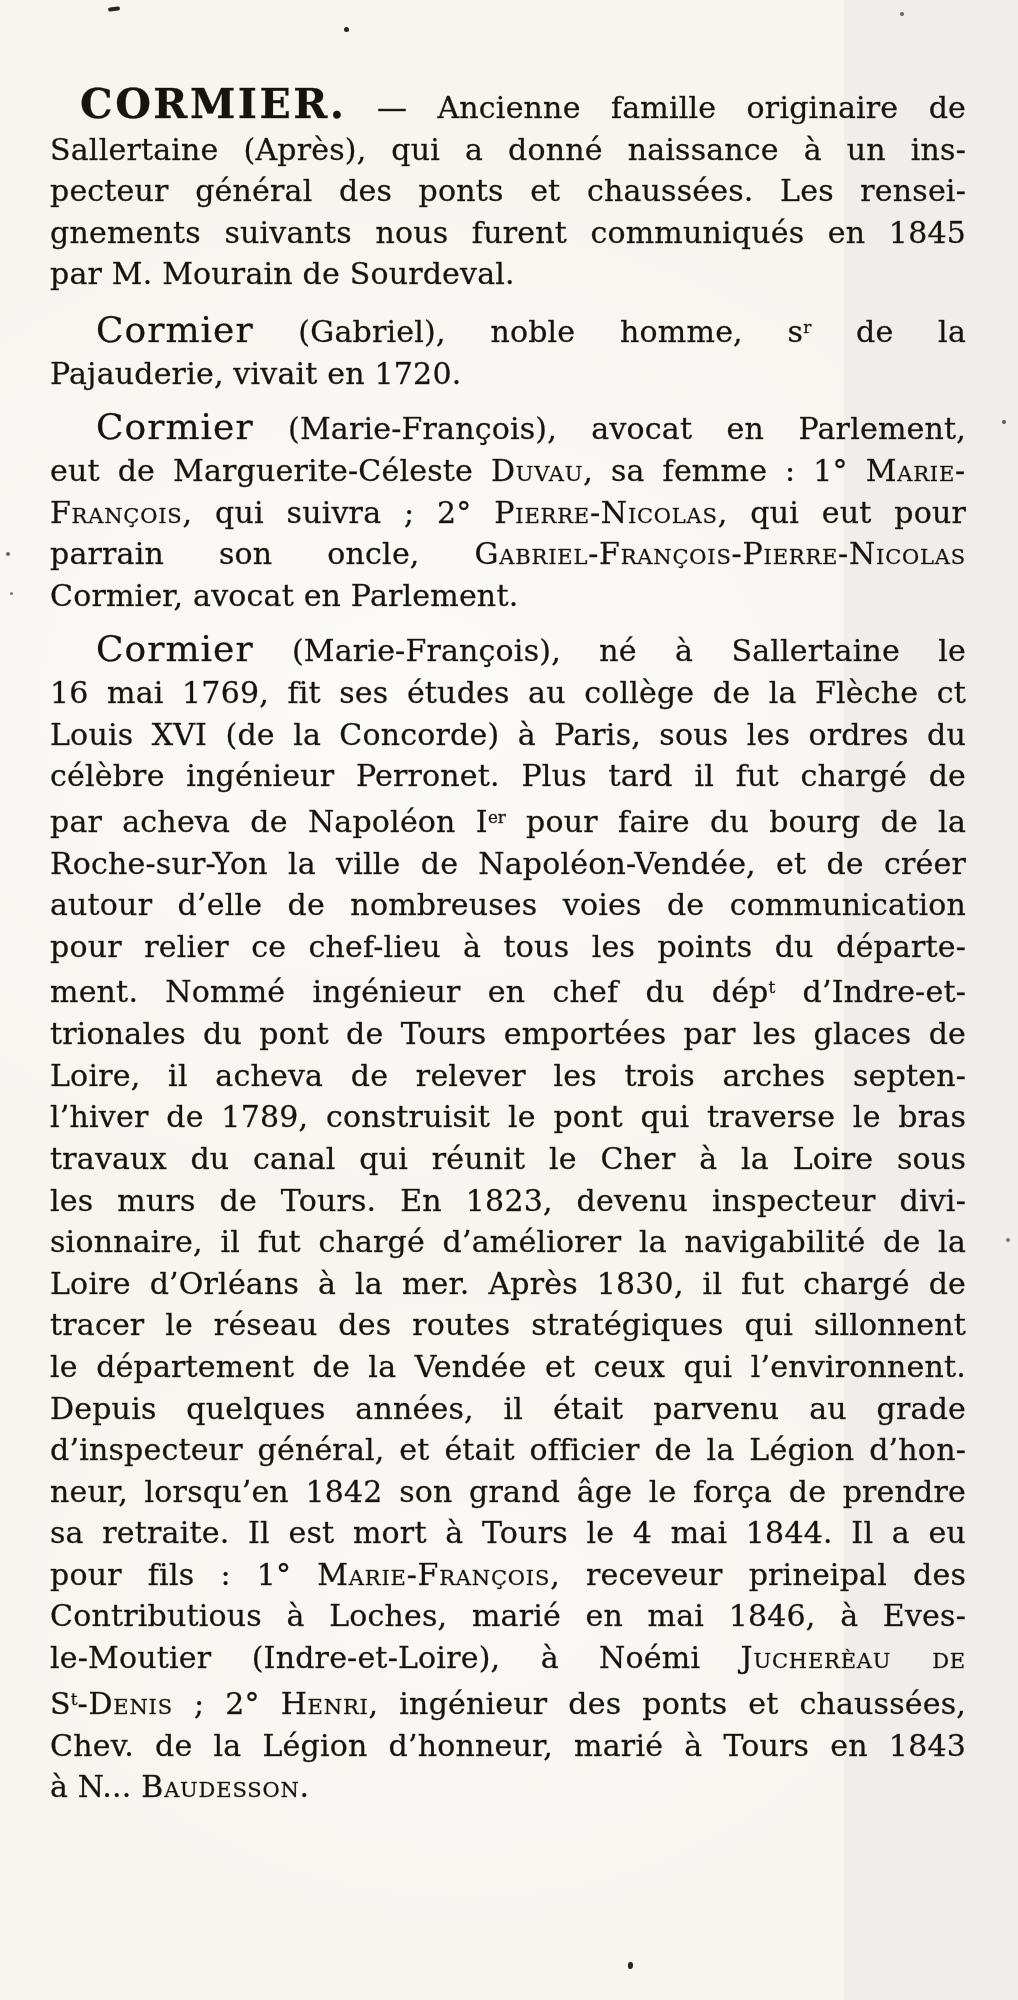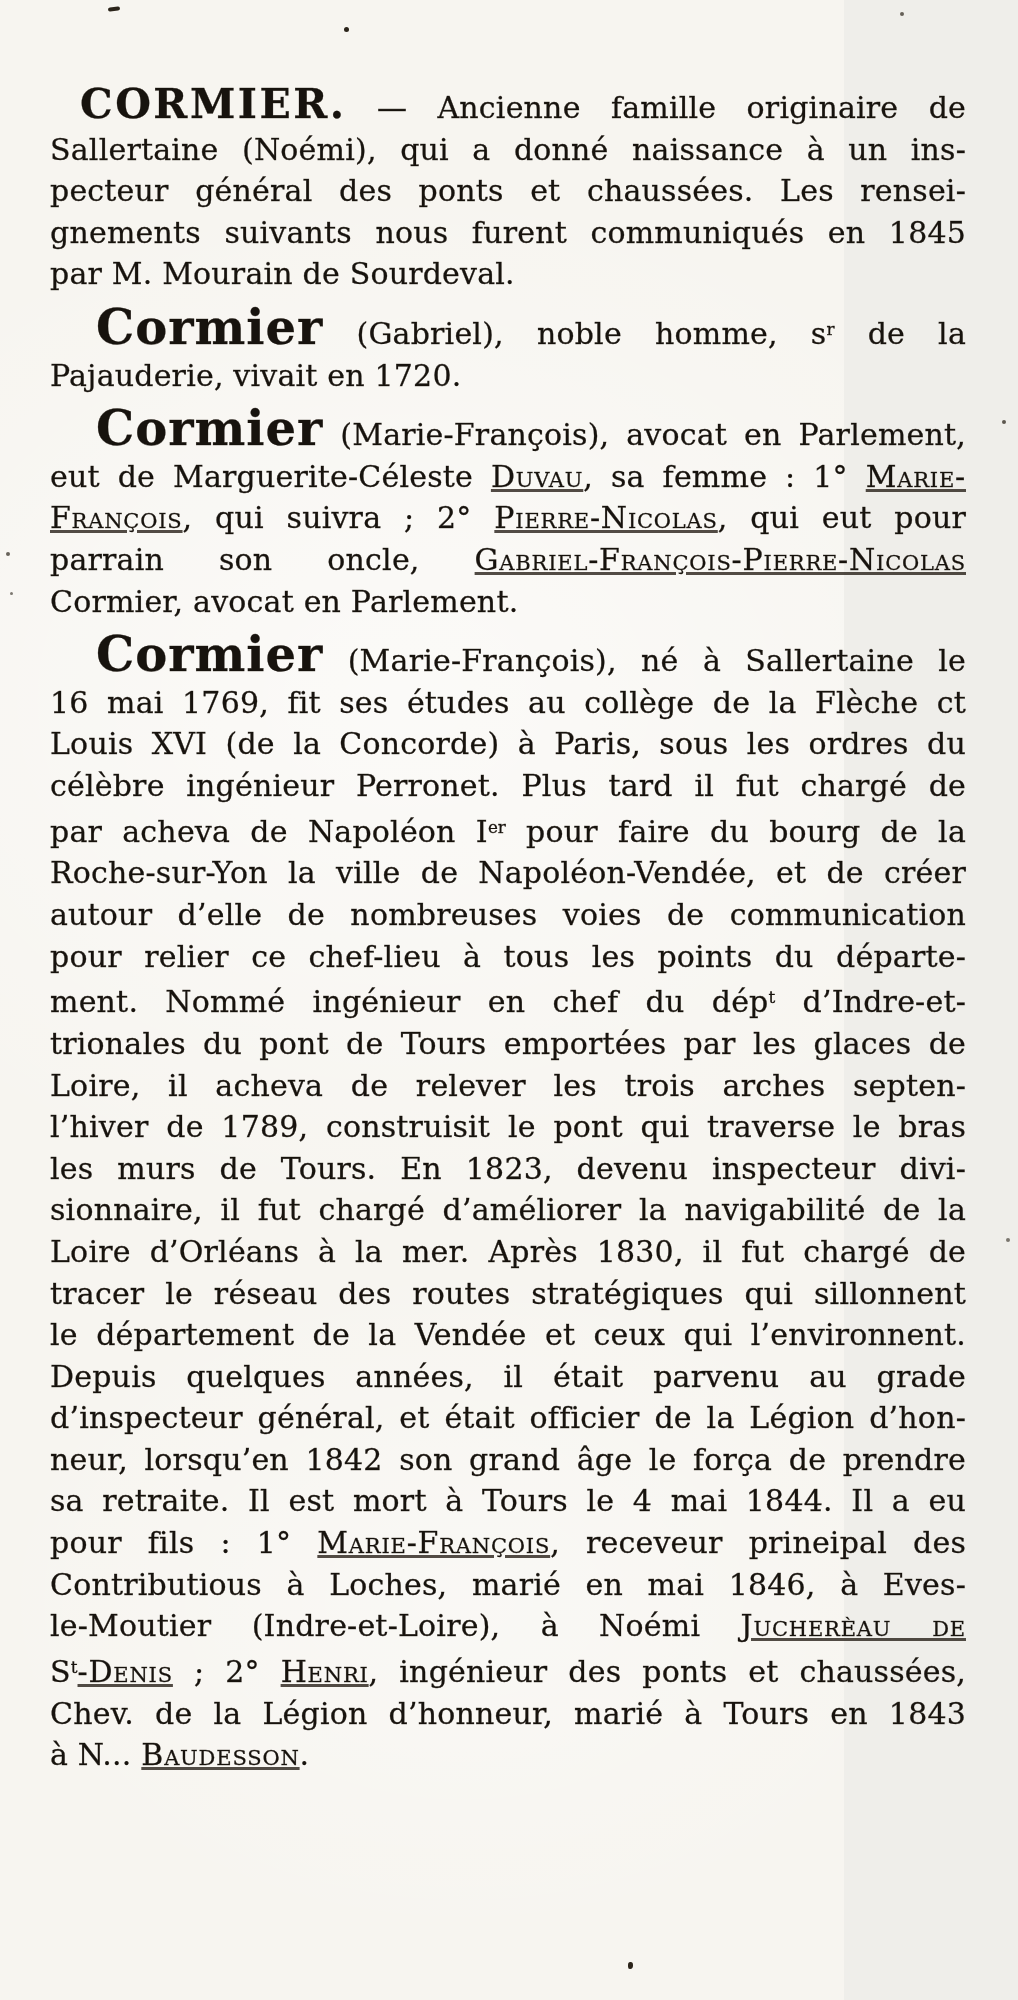--- a/index.html
+++ b/index.html
@@ -26,32 +26,32 @@
     text-align-last:justify;
     letter-spacing:.2px;
     -webkit-text-stroke:.35px rgba(25,18,10,.75);
   }
   .line.para-start{margin-top:12px;}
   .line.line-last{text-align-last:left;}
   .line.indent-sm{padding-left:30px;}
   .line.indent-lg{padding-left:46px;}
   .run{white-space:normal;}
   .hw1{font-weight:bold;font-size:41px;letter-spacing:2.5px;}
-  .hw2{font-weight:bold;font-size:48px;letter-spacing:1px;}
-  .sc{font-variant:small-caps;letter-spacing:.8px;text-decoration:underline;}
+  .hw2{font-weight:normal;font-size:36px;letter-spacing:1px;}
+  .sc{font-variant:small-caps;letter-spacing:.8px;}
   .sup{font-size:.56em;vertical-align:.55em;letter-spacing:0;}
   .speck{position:absolute;background:#2b241a;border-radius:50%;}
 </style>
 </head>
 <body>
 
 <div class="scan-page">
   <div class="text-column">
       <div class="line indent-sm"><span class="run hw1">CORMIER.</span><span class="run"> — Ancienne famille originaire de</span></div>
-      <div class="line"><span class="run">Sallertaine (Noémi), qui a donné naissance à un ins-</span></div>
+      <div class="line"><span class="run">Sallertaine (Après), qui a donné naissance à un ins-</span></div>
       <div class="line"><span class="run">pecteur général des ponts et chaussées. Les rensei-</span></div>
       <div class="line"><span class="run">gnements suivants nous furent communiqués en 1845</span></div>
       <div class="line line-last"><span class="run">par M. Mourain de Sourdeval.</span></div>
       <div class="line para-start indent-lg"><span class="run hw2">Cormier</span><span class="run"> (Gabriel), noble homme, s</span><span class="run sup">r</span><span class="run"> de la</span></div>
       <div class="line line-last"><span class="run">Pajauderie, vivait en 1720.</span></div>
       <div class="line para-start indent-lg"><span class="run hw2">Cormier</span><span class="run"> (Marie-François), avocat en Parlement,</span></div>
       <div class="line"><span class="run">eut de Marguerite-Céleste </span><span class="run sc">Duvau</span><span class="run">, sa femme : 1° </span><span class="run sc">Marie-</span></div>
       <div class="line"><span class="run sc">François</span><span class="run">, qui suivra ; 2° </span><span class="run sc">Pierre-Nicolas</span><span class="run">, qui eut pour</span></div>
       <div class="line"><span class="run">parrain son oncle, </span><span class="run sc">Gabriel-François-Pierre-Nicolas</span></div>
       <div class="line line-last"><span class="run">Cormier, avocat en Parlement.</span></div>
@@ -60,20 +60,21 @@
       <div class="line"><span class="run">Louis XVI (de la Concorde) à Paris, sous les ordres du</span></div>
       <div class="line"><span class="run">célèbre ingénieur Perronet. Plus tard il fut chargé de</span></div>
       <div class="line"><span class="run">par acheva de Napoléon I</span><span class="run sup">er</span><span class="run"> pour faire du bourg de la</span></div>
       <div class="line"><span class="run">Roche-sur-Yon la ville de Napoléon-Vendée, et de créer</span></div>
       <div class="line"><span class="run">autour d’elle de nombreuses voies de communication</span></div>
       <div class="line"><span class="run">pour relier ce chef-lieu à tous les points du départe-</span></div>
       <div class="line"><span class="run">ment. Nommé ingénieur en chef du dép</span><span class="run sup">t</span><span class="run"> d’Indre-et-</span></div>
       <div class="line"><span class="run">trionales du pont de Tours emportées par les glaces de</span></div>
       <div class="line"><span class="run">Loire, il acheva de relever les trois arches septen-</span></div>
       <div class="line"><span class="run">l’hiver de 1789, construisit le pont qui traverse le bras</span></div>
+      <div class="line"><span class="run">travaux du canal qui réunit le Cher à la Loire sous</span></div>
       <div class="line"><span class="run">les murs de Tours. En 1823, devenu inspecteur divi-</span></div>
       <div class="line"><span class="run">sionnaire, il fut chargé d’améliorer la navigabilité de la</span></div>
       <div class="line"><span class="run">Loire d’Orléans à la mer. Après 1830, il fut chargé de</span></div>
       <div class="line"><span class="run">tracer le réseau des routes stratégiques qui sillonnent</span></div>
       <div class="line"><span class="run">le département de la Vendée et ceux qui l’environnent.</span></div>
       <div class="line"><span class="run">Depuis quelques années, il était parvenu au grade</span></div>
       <div class="line"><span class="run">d’inspecteur général, et était officier de la Légion d’hon-</span></div>
       <div class="line"><span class="run">neur, lorsqu’en 1842 son grand âge le força de prendre</span></div>
       <div class="line"><span class="run">sa retraite. Il est mort à Tours le 4 mai 1844. Il a eu</span></div>
       <div class="line"><span class="run">pour fils : 1° </span><span class="run sc">Marie-François</span><span class="run">, receveur prineipal des</span></div>

